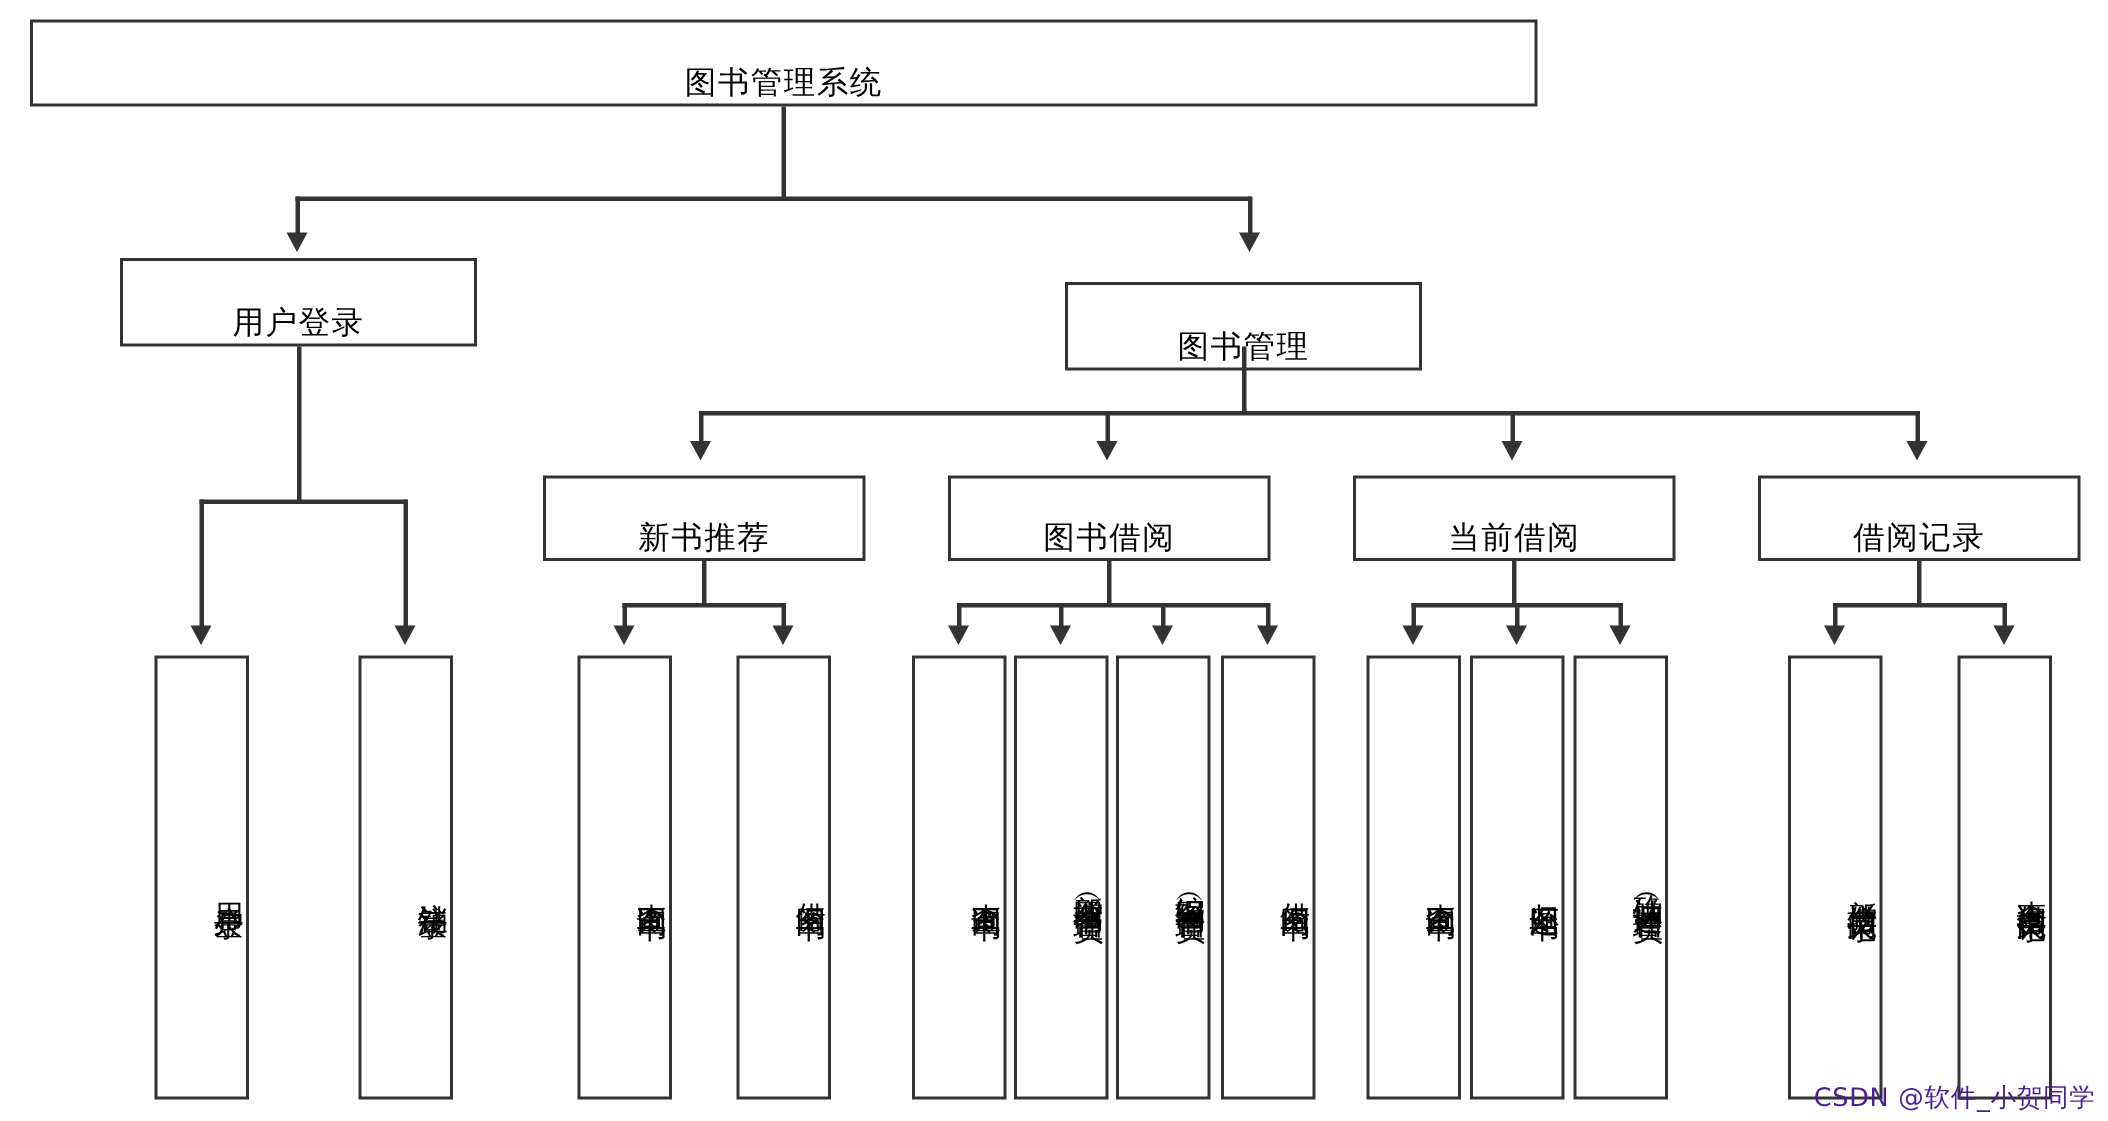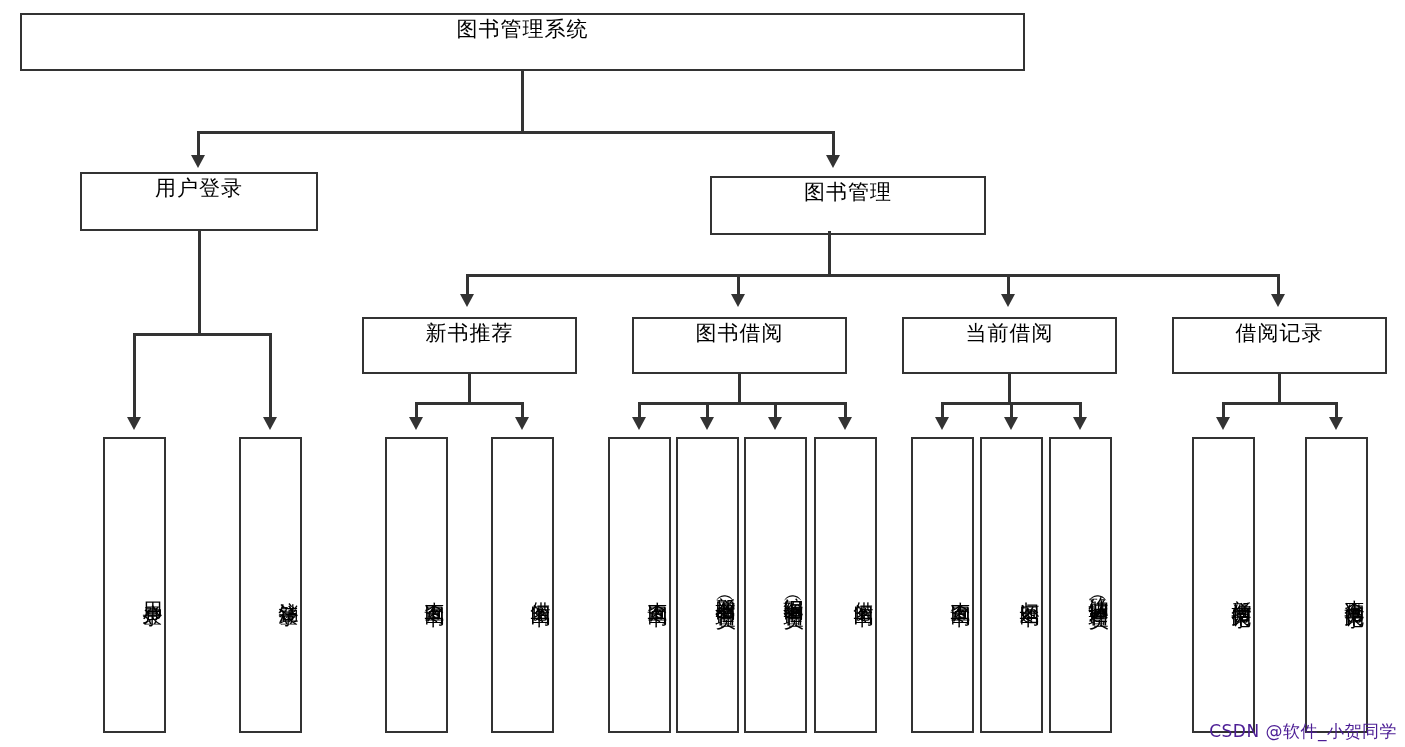--- a/index.html
+++ b/index.html
@@ -11,21 +11,21 @@
   }
   #stage{position:relative;width:1405px;height:747px;}
 
   
   .node{
     position:absolute;
     box-sizing:border-box;
     background:#ffffff;
     border:2.5px solid #333333;
     display:flex;
-    align-items:flex-start;
+    align-items:flex-end;
     justify-content:center;
     color:#000000;
   }
   .node.h{                      
     font-size:21px;
     letter-spacing:1px;
   }
   .node.v{                      
     font-size:20px;
     writing-mode:vertical-rl;
@@ -77,21 +77,21 @@
   <div class="ln hln" style="left:197px;top:131px;width:637px;"></div>
   <div class="ln vln" style="left:197px;top:131px;height:26px;"></div>
   <div class="arrow" style="left:191px;top:155px;"></div>
   <div class="ln vln" style="left:832px;top:131px;height:26px;"></div>
   <div class="arrow" style="left:826px;top:155px;"></div>
 
   <div class="node h" style="left:80px;top:172px;width:238px;height:59px;">
     <span class="lbl">用户登录</span>
   </div>
 
-  <div class="node h" style="left:710px;top:176px;width:276px;height:59px;">
+  <div class="node h" style="left:710px;top:188px;width:238px;height:59px;">
     <span class="lbl">图书管理</span>
   </div>
 
   <div class="ln vln" style="left:198px;top:231px;height:104px;"></div>
   <div class="ln hln" style="left:133px;top:333px;width:138px;"></div>
   <div class="ln vln" style="left:133px;top:333px;height:86px;"></div>
   <div class="arrow" style="left:127px;top:417px;"></div>
   <div class="ln vln" style="left:269px;top:333px;height:86px;"></div>
   <div class="arrow" style="left:263px;top:417px;"></div>
 

